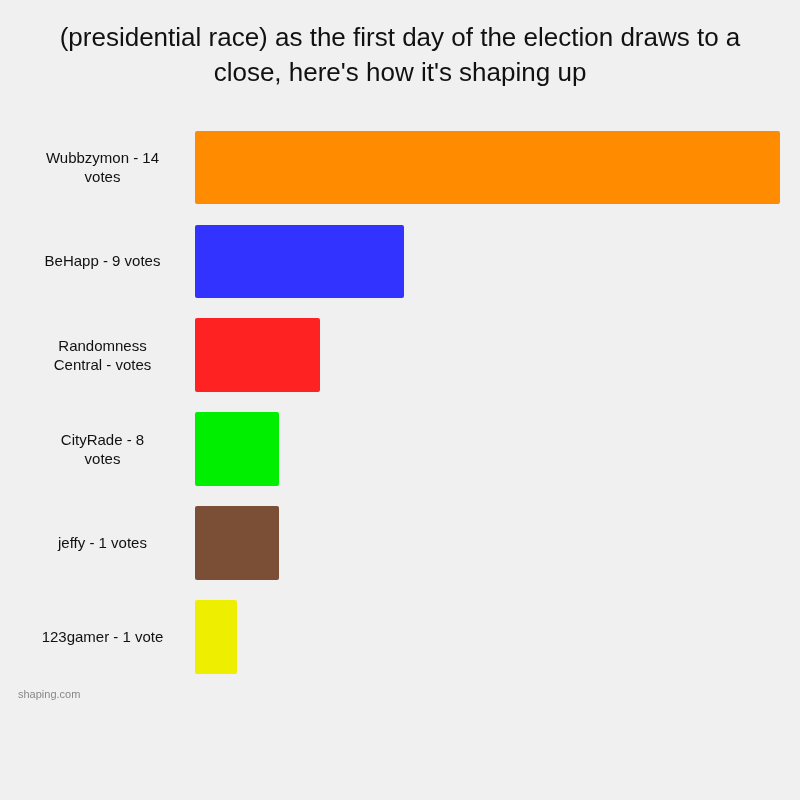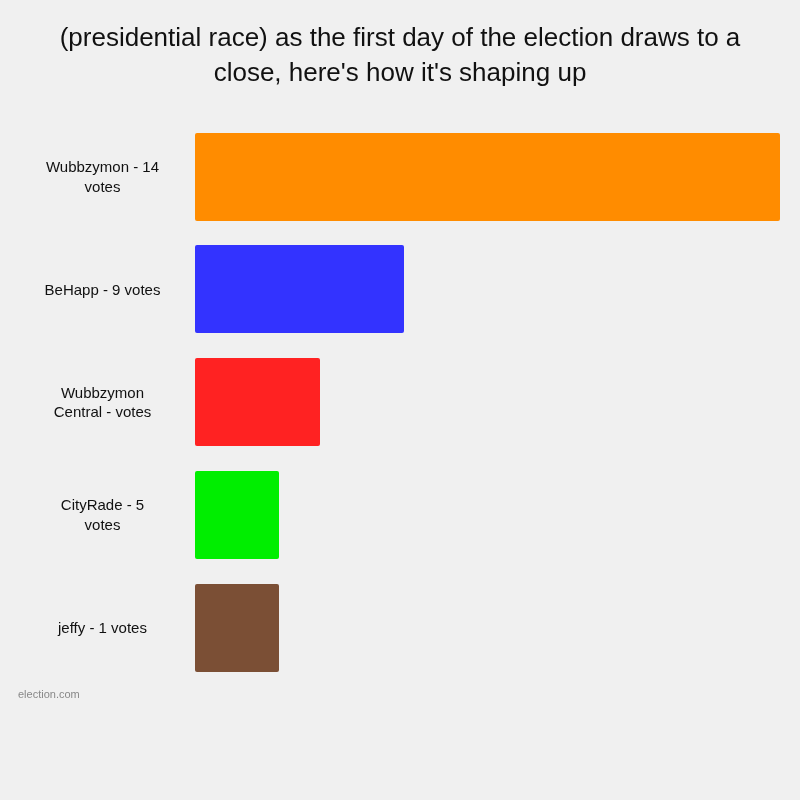--- a/index.html
+++ b/index.html
@@ -96,35 +96,41 @@
           <div class="bar-fill" style="width: 100%; background-color: rgb(255, 140, 0);"></div>
         </div>
       </div>
       <div class="bar-row">
         <div class="bar-label" style="white-space: pre-line;">BeHapp - 9 votes</div>
         <div class="bar-track">
           <div class="bar-fill" style="width: 35.7%; background-color: rgb(51, 51, 255);"></div>
         </div>
       </div>
       <div class="bar-row">
-        <div class="bar-label" style="white-space: pre-line;">Wubbzymon
+        <div class="bar-label" style="white-space: pre-line;">Randomness
 Central - votes</div>
         <div class="bar-track">
           <div class="bar-fill" style="width: 21.4%; background-color: rgb(255, 34, 34);"></div>
         </div>
       </div>
       <div class="bar-row">
-        <div class="bar-label" style="white-space: pre-line;">CityRade - 5
+        <div class="bar-label" style="white-space: pre-line;">CityRade - 8
 votes</div>
         <div class="bar-track">
           <div class="bar-fill" style="width: 14.3%; background-color: rgb(0, 238, 0);"></div>
         </div>
       </div>
       <div class="bar-row">
         <div class="bar-label" style="white-space: pre-line;">jeffy - 1 votes</div>
         <div class="bar-track">
           <div class="bar-fill" style="width: 14.3%; background-color: rgb(123, 79, 53);"></div>
         </div>
       </div>
+      <div class="bar-row">
+        <div class="bar-label" style="white-space: pre-line;">123gamer - 1 vote</div>
+        <div class="bar-track">
+          <div class="bar-fill" style="width: 7.1%; background-color: rgb(238, 238, 0);"></div>
+        </div>
+      </div>
     </div>
 
-  <div class="watermark">election.com</div>
+  <div class="watermark">shaping.com</div>
 </div>
 
 </body></html>

